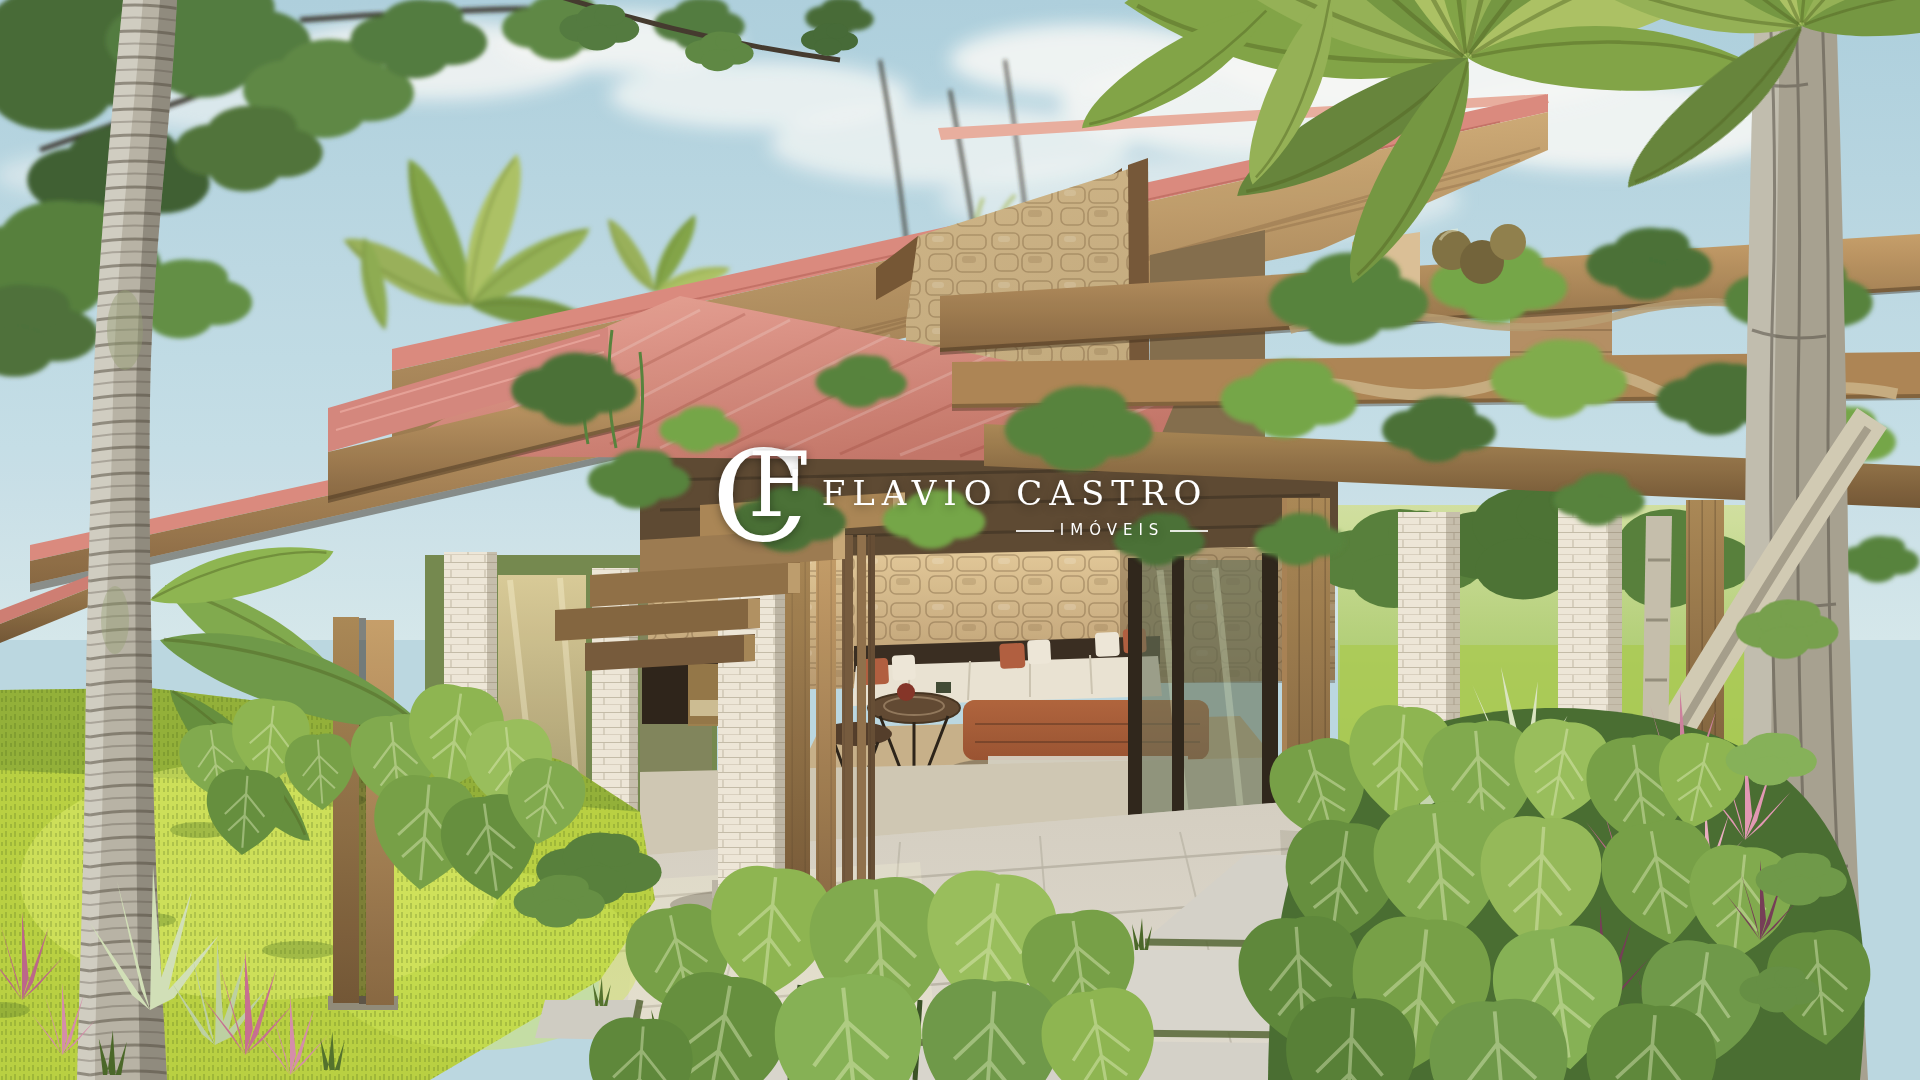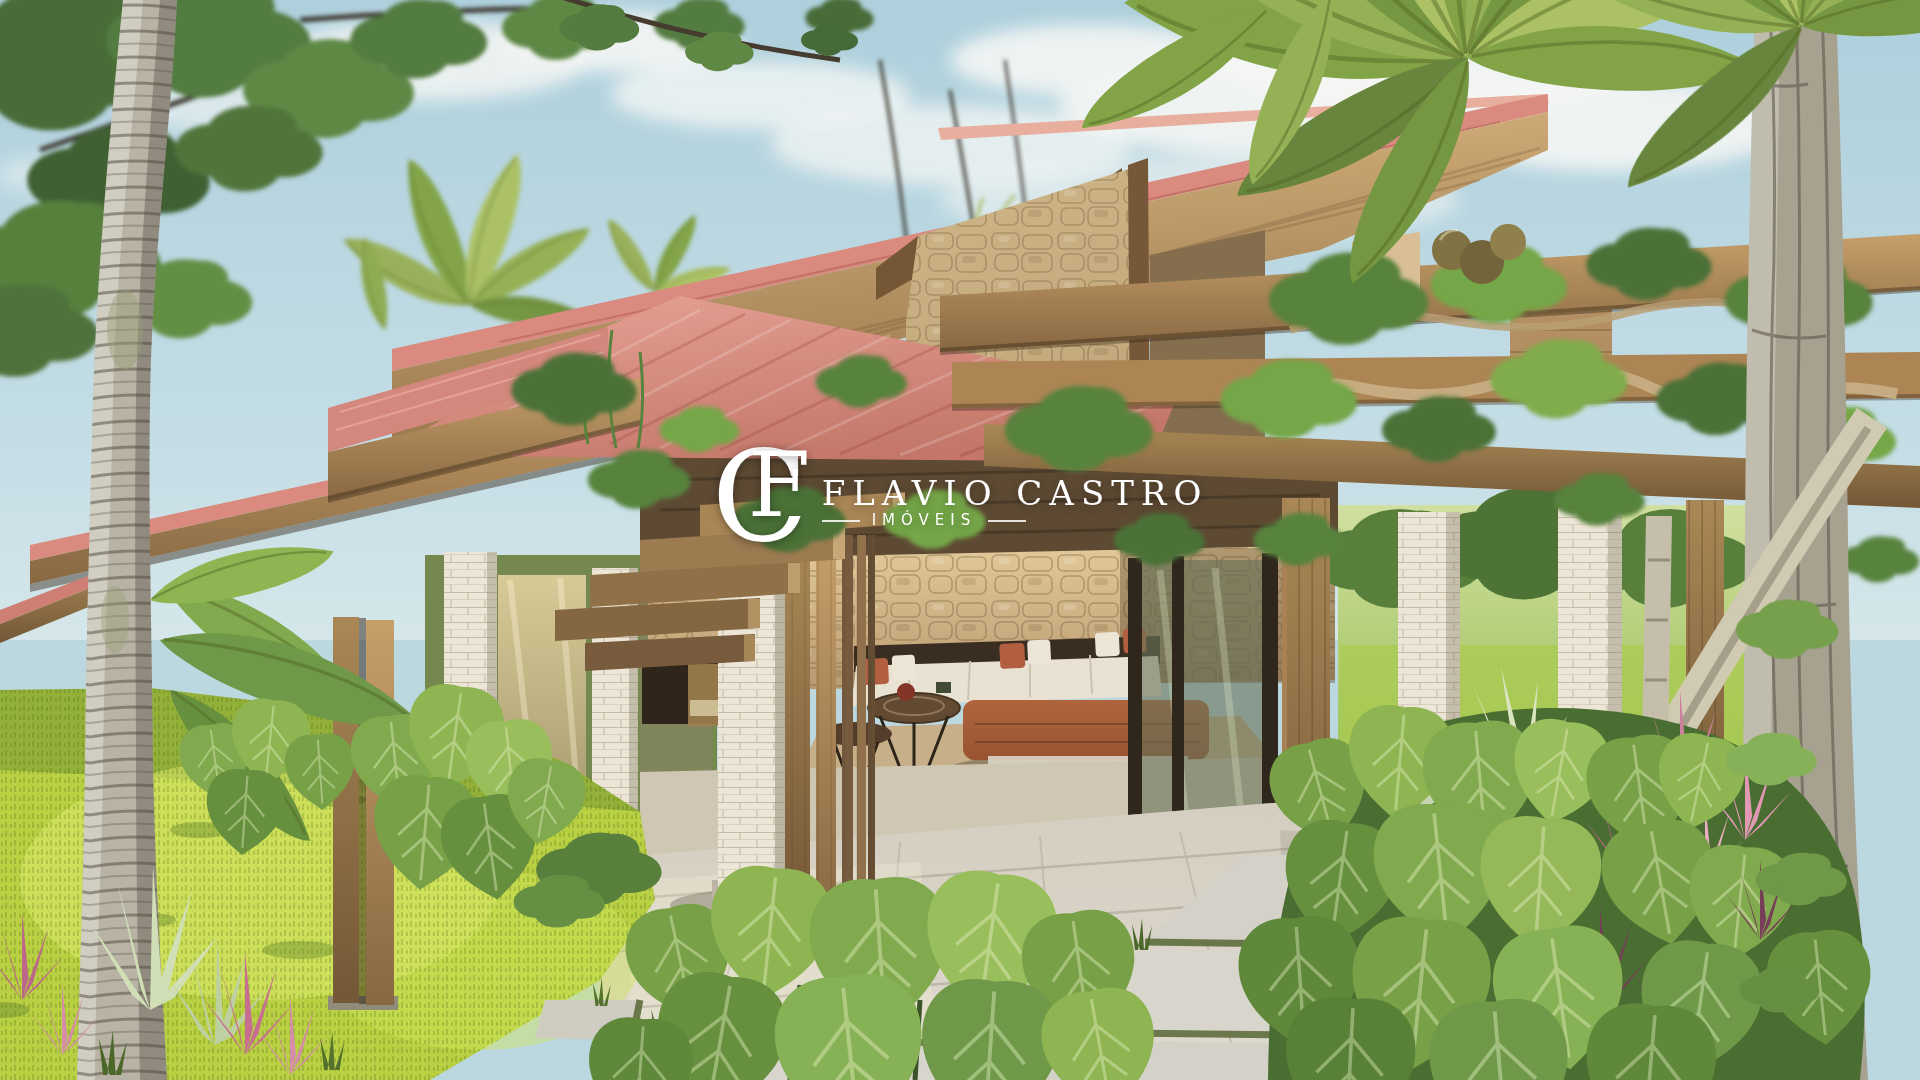--- a/index.html
+++ b/index.html
@@ -7,24 +7,24 @@
          font-family:"DejaVu Sans",sans-serif;}
   .stage svg{position:absolute;inset:0;display:block;}
   
   .watermark{position:absolute;left:0;right:0;top:444px;display:flex;flex-direction:column;
              align-items:center;color:#ffffff;text-shadow:0 2px 10px rgba(0,0,0,.38);
              pointer-events:none;}
   .wm-row{display:flex;align-items:flex-start;gap:22px;height:104px;}
   .wm-monogram{position:relative;width:88px;height:104px;overflow:visible;}
   .wm-c{position:absolute;left:0;top:-10px;font:400 126px/1 "DejaVu Serif",serif;}
   .wm-f{position:absolute;left:36px;top:-4px;font:400 90px/1 "DejaVu Serif",serif;}
-  .wm-name-block{display:flex;flex-direction:column;align-items:flex-start;}
+  .wm-name-block{display:flex;flex-direction:column;align-items:flex-end;}
   .wm-name{font:400 34px/1 "DejaVu Serif",serif;letter-spacing:7px;white-space:nowrap;
            margin-top:32px;}
-  .wm-tagline-row{display:flex;align-items:center;gap:12px;margin-top:3px;}
+  .wm-tagline-row{display:flex;align-items:center;gap:6px;margin-top:13px;}
   .wm-rule{width:38px;height:2px;background:rgba(255,255,255,.85);}
   .wm-tagline{font:400 15px/1 "DejaVu Sans",sans-serif;letter-spacing:6px;}
   .wm-site{font:700 22px/1 "DejaVu Sans",sans-serif;letter-spacing:1px;margin-top:8px;opacity:.97;}
 </style>
 </head>
 <body>
 
 <div class="stage">
 <svg viewBox="0 0 1920 1080" width="1920" height="1080">
 <defs>

